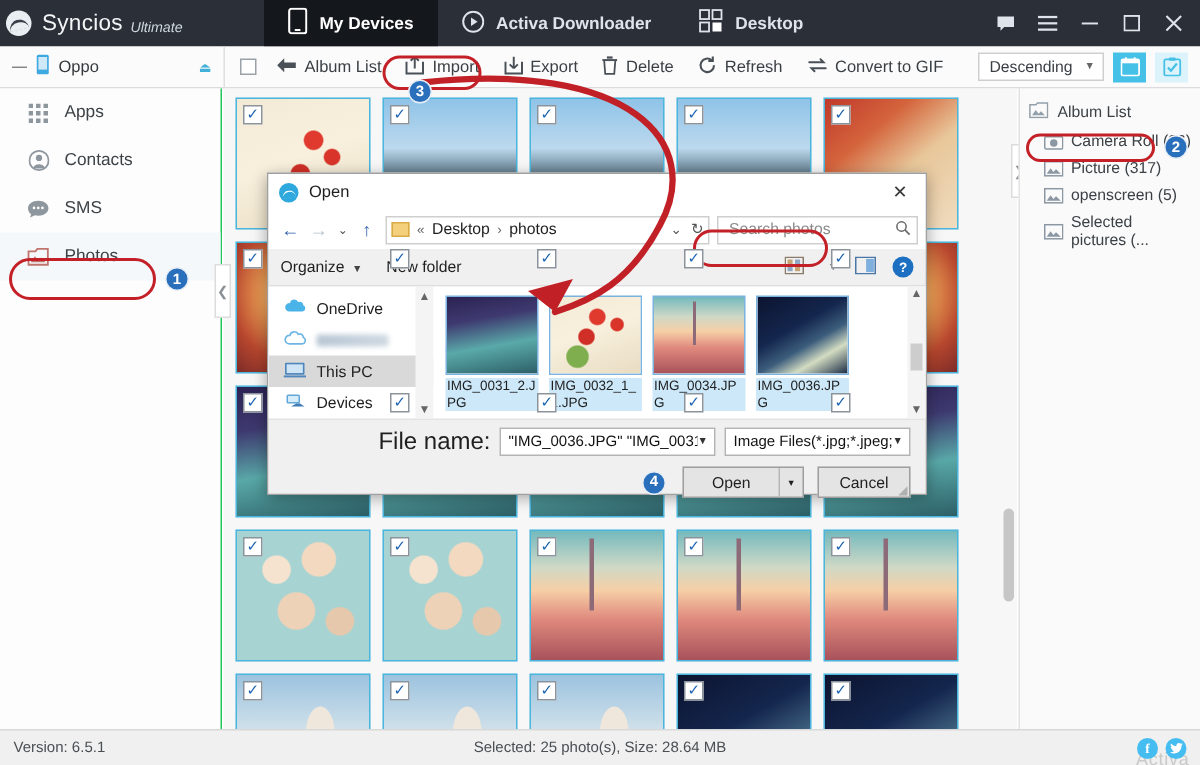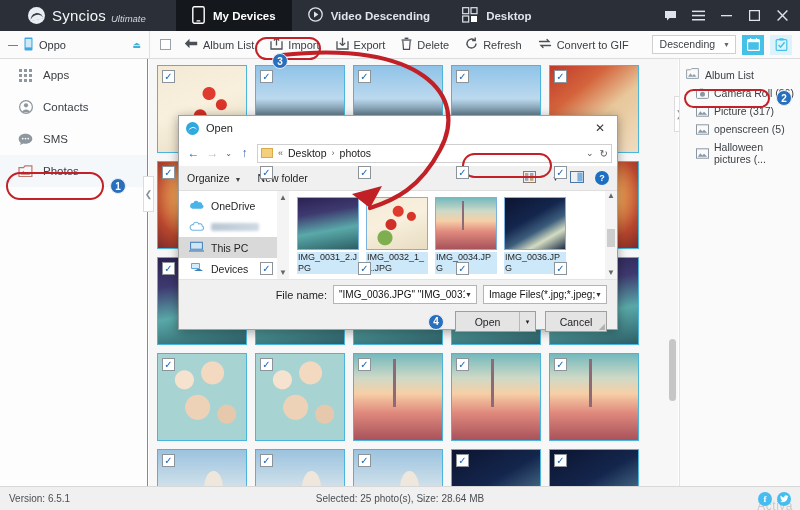--- a/index.html
+++ b/index.html
@@ -11,21 +11,21 @@
     color:#333;
     -webkit-font-smoothing: antialiased;
   }
   .app { position:relative; width:800px; height:510px; overflow:hidden; background:#fff; }
 
   
   .titlebar {
     position:absolute; left:0; top:0; width:800px; height:31px;
     background:#2b3038; display:flex; align-items:stretch;
   }
-  .brand { display:flex; align-items:center; padding-left:28px; width:176px; gap:7px; }
+  .brand { display:flex; align-items:center; padding-left:4px; width:176px; gap:7px; }
   .brand-logo {
     width:17px; height:17px; border-radius:50%; background:#e9eef2;
     position:relative; flex:none;
   }
   .brand-logo::after{
     content:""; position:absolute; left:2px; top:6px; width:13px; height:5px;
     border-radius:50%/100% 100% 0 0;
     border-top:2px solid #3a4049; border-bottom:0;
     transform:rotate(-12deg);
   }
@@ -59,21 +59,21 @@
 
   .tb-items { display:flex; align-items:center; gap:2px; padding-left:10px; }
   .tb-item {
     display:flex; align-items:center; gap:5px; padding:3px 7px; font-size:11px; color:#3a3f44;
     white-space:nowrap;
   }
   .tb-chk {
     width:11px; height:11px; border:1px solid #9aa2a9; background:#fff; flex:none;
   }
 
-  .tb-right { margin-left:auto; display:flex; align-items:flex-start; gap:6px; padding-right:8px; }
+  .tb-right { margin-left:auto; display:flex; align-items:center; gap:6px; padding-right:8px; }
   .sortsel {
     display:flex; align-items:center; gap:8px; border:1px solid #cfcfcf; background:#fff;
     padding:2px 5px 2px 7px; font-size:10.5px; color:#3a3f44; height:19px;
   }
   .sortsel .cv { font-size:7px; color:#666; }
   .sq-btn { width:22px; height:20px; display:flex; align-items:center; justify-content:center; }
   .sq-btn.on { background:#45c1e8; }
   .sq-btn.off { background:#ddf3fb; }
 
   
@@ -196,21 +196,21 @@
   .fthumb { width:62px; height:53px; border:1px solid #cfd8de; overflow:hidden; position:relative; }
   .fitem.sel .fthumb { border-color:#7ab2e0; }
   .fitem.sel .flabel { background:#cde8f9; }
   .flabel { font-size:9px; color:#1f1f1f; text-align:left; line-height:11px; margin-top:2px; word-break:break-all; padding:0 1px;}
   .files-sb { position:absolute; right:0; top:0; width:12px; height:100%; background:#f4f4f4; }
   .files-sb .ar { text-align:center; color:#666; font-size:8px; }
   .files-sb .thumbr { position:absolute; left:2px; top:38px; width:8px; height:18px; background:#cdcdcd; }
 
   .dlg-foot { height:50px; background:#f0f0f0; border-top:1px solid #e3e3e3; padding:5px 10px 0 0; }
   .fn-row { display:flex; align-items:center; justify-content:flex-end; gap:6px; }
-  .fn-label { font-size:11px; color:#1f1f1f; }
+  .fn-label { font-size:16px; color:#1f1f1f; }
   .fn-input {
     width:144px; height:19px; border:1px solid #b4b4b4; background:#fff; display:flex; align-items:center;
     padding:0 4px 0 5px; font-size:10px; color:#111;
   }
   .fn-input .cv, .ft-input .cv { margin-left:auto; font-size:7px; color:#333; }
   .ft-input {
     width:124px; height:19px; border:1px solid #b4b4b4; background:#fff; display:flex; align-items:center;
     padding:0 4px 0 5px; font-size:10px; color:#111;
   }
   .btn-row { display:flex; align-items:center; justify-content:flex-end; gap:9px; margin-top:7px; position:relative; }
@@ -252,21 +252,21 @@
       <span>My Devices</span>
     </div>
 
     <div class="navtab">
       <span class="t-ico">
         <svg width="15" height="15" viewBox="0 0 15 15">
             <circle cx="7.5" cy="7.5" r="6.7" fill="none" stroke="#dfe4ea" stroke-width="1.3"></circle>
             <path d="M6 4.6 L10.4 7.5 L6 10.4 Z" fill="#dfe4ea"></path>
           </svg>
       </span>
-      <span>Video Descending</span>
+      <span>Activa Downloader</span>
     </div>
 
     <div class="navtab">
       <span class="t-ico">
         <svg width="16" height="16" viewBox="0 0 16 16">
           <rect x="0.7" y="0.7" width="6" height="6" fill="none" stroke="#dfe4ea" stroke-width="1.2"></rect>
           <rect x="9" y="0.7" width="6" height="6" fill="none" stroke="#dfe4ea" stroke-width="1.2"></rect>
           <rect x="0.7" y="9" width="6" height="6" fill="none" stroke="#dfe4ea" stroke-width="1.2"></rect>
           <rect x="9" y="9" width="6" height="6" fill="#ffffff"></rect>
         </svg>
@@ -631,21 +631,21 @@
       <span>openscreen (5)</span>
     </div>
 
     <div class="alb-item">
       <span class="alb-ico">
         <svg width="13" height="11" viewBox="0 0 13 11">
             <rect x="0.5" y="0.8" width="12" height="9.4" fill="none" stroke="#8b98a3" stroke-width="1"></rect>
             <path d="M1.8 8.8 L4.4 5.2 L6.3 7.6 L8 5.8 L11.2 8.8Z" fill="#8b98a3"></path>
           </svg>
       </span>
-      <span>Halloween pictures (...</span>
+      <span>Selected pictures (...</span>
     </div>
 
     <div class="redring" style="left:4px; top:30px; width:86px; height:19px;"></div>
     <div class="stepnum" style="left:96px; top:31px;">
         <span>2</span>
       </div>
   </div>
 
   <div class="statusbar">
     <span class="st-ver">Version: 6.5.1</span>
@@ -677,20 +677,29 @@
         <span class="crumb-folder"></span>
         <span class="crumb-sep">«</span>
         <span>Desktop</span>
         <span class="crumb-sep">›</span>
         <span>photos</span>
         <span class="cend">
           <span style="font-size:9px;">⌄</span>
           <span style="font-size:10px;">↻</span>
         </span>
       </div>
+      <div class="search">
+        <span>Search photos</span>
+        <span class="mag">
+          <svg width="10" height="10" viewBox="0 0 10 10">
+              <circle cx="4" cy="4" r="3.1" fill="none" stroke="#666" stroke-width="1"></circle>
+              <path d="M6.3 6.3 L9.4 9.4" stroke="#666" stroke-width="1.1"></path>
+            </svg>
+        </span>
+      </div>
     </div>
 
     <div class="dlg-tools">
       <span>
         <span>Organize</span><span class="cv">▼</span>
       </span>
       <span>New folder</span>
       <div class="dt-right">
         <span>
           <svg width="13" height="12" viewBox="0 0 13 12">

